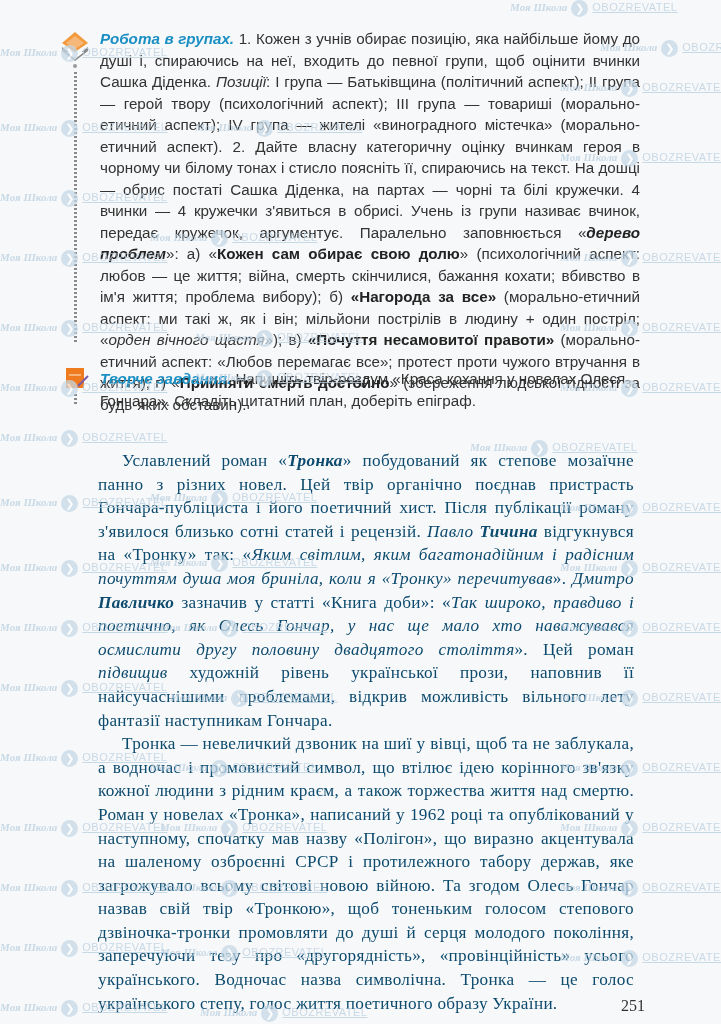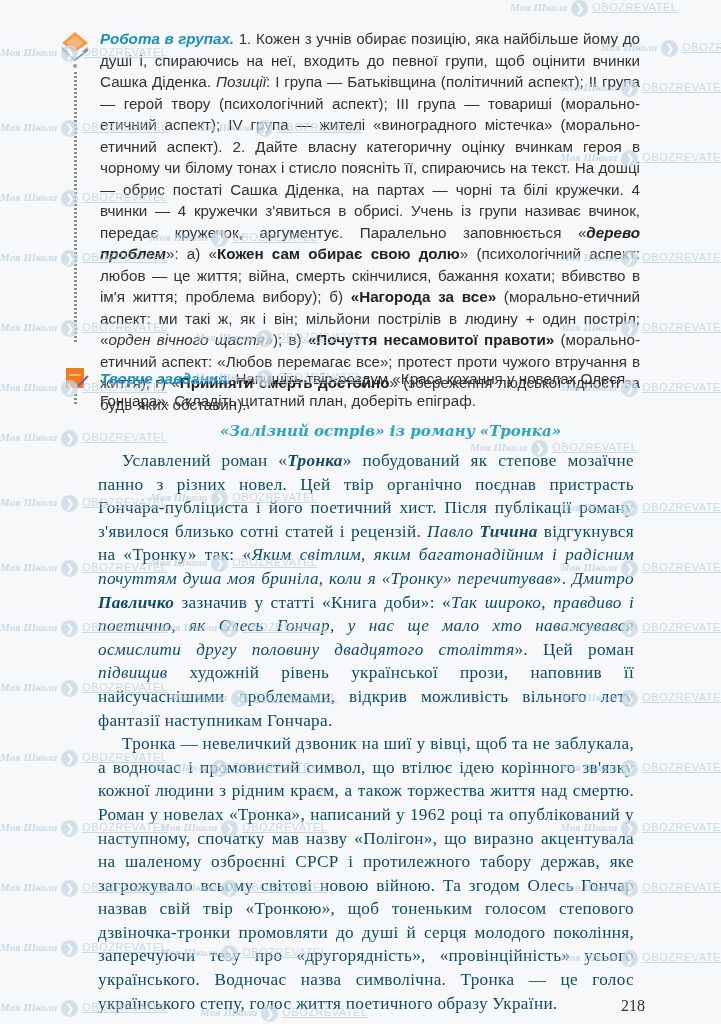--- a/index.html
+++ b/index.html
@@ -82,28 +82,27 @@
     <line x1="14" y1="20" x2="24" y2="10" stroke="#7a5aa8" stroke-width="2"></line>
   </svg>
   <div class="small-dots"></div>
 
   <div class="creative-block">
     <p>
       <span class="heading-blue">Творче завдання.</span><span> Напишіть твір-роздум «Краса кохання у новелах Олеся Гончара». Складіть цитатний план, доберіть епіграф.</span>
     </p>
   </div>
 
-  <div class="section-title">«Залізний острів» із роману «Тронка»</div>
 
   <div class="body-text">
     <p id="para-0"><span>Уславлений роман «</span><span class="sbi">Тронка</span><span>» побудований як степове мозаїчне панно з різних новел. Цей твір органічно поєднав пристрасть Гончара-публіциста і його поетичний хист. Після публікації роману з'явилося близько сотні статей і рецензій. </span><span class="si">Павло </span><span class="sbi">Тичина</span><span> відгукнувся на «Тронку» так: «</span><span class="si">Яким світлим, яким багатонадійним і радісним почуттям душа моя бриніла, коли я «Тронку» перечитував</span><span>». </span><span class="si">Дмитро </span><span class="sbi">Павличко</span><span> зазначив у статті «Книга доби»: «</span><span class="si">Так широко, правдиво і поетично, як Олесь Гончар, у нас ще мало хто наважувався осмислити другу половину двадцятого століття</span><span>». Цей роман </span><span class="si">підвищив</span><span> художній рівень української прози, наповнив її найсучаснішими проблемами, відкрив можливість вільного лету фантазії наступникам Гончара.</span></p>
     <p id="para-1"><span>Тронка — невеличкий дзвоник на шиї у вівці, щоб та не заблукала, а водночас і промовистий символ, що втілює ідею корінного зв'язку кожної людини з рідним краєм, а також торжества життя над смертю. Роман у новелах «Тронка», написаний у 1962 році та опублікований у наступному, спочатку мав назву «Полігон», що виразно акцентувала на шаленому озброєнні СРСР і протилежного табору держав, яке загрожувало всьому світові новою війною. Та згодом Олесь Гончар назвав свій твір «Тронкою», щоб тоненьким голосом степового дзвіночка-тронки промовляти до душі й серця молодого покоління, заперечуючи тезу про «другорядність», «провінційність» усього українського. Водночас назва символічна. Тронка — це голос українського степу, голос життя поетичного образу України.</span></p>
   </div>
 
-  <div class="page-number">218</div>
+  <div class="page-number">251</div>
 
   <div id="wm-layer">
       <div class="wm" style="left: 0px; top: 45px;"><span class="ms">Моя Школа</span><span class="circle">❯</span><span class="ob">OBOZREVATEL</span></div>
       <div class="wm" style="left: 510px; top: 0px;"><span class="ms">Моя Школа</span><span class="circle">❯</span><span class="ob">OBOZREVATEL</span></div>
       <div class="wm" style="left: 600px; top: 40px;"><span class="ms">Моя Школа</span><span class="circle">❯</span><span class="ob">OBOZREVATEL</span></div>
       <div class="wm" style="left: 0px; top: 120px;"><span class="ms">Моя Школа</span><span class="circle">❯</span><span class="ob">OBOZREVATEL</span></div>
       <div class="wm" style="left: 195px; top: 120px;"><span class="ms">Моя Школа</span><span class="circle">❯</span><span class="ob">OBOZREVATEL</span></div>
       <div class="wm" style="left: 560px; top: 80px;"><span class="ms">Моя Школа</span><span class="circle">❯</span><span class="ob">OBOZREVATEL</span></div>
       <div class="wm" style="left: 0px; top: 190px;"><span class="ms">Моя Школа</span><span class="circle">❯</span><span class="ob">OBOZREVATEL</span></div>
       <div class="wm" style="left: 560px; top: 150px;"><span class="ms">Моя Школа</span><span class="circle">❯</span><span class="ob">OBOZREVATEL</span></div>

